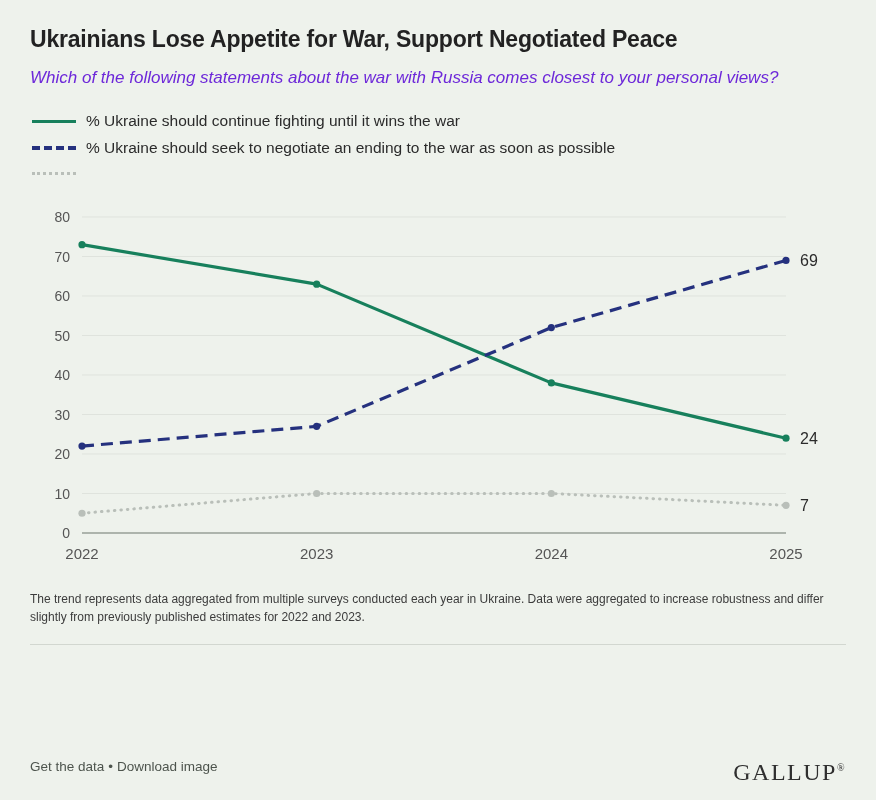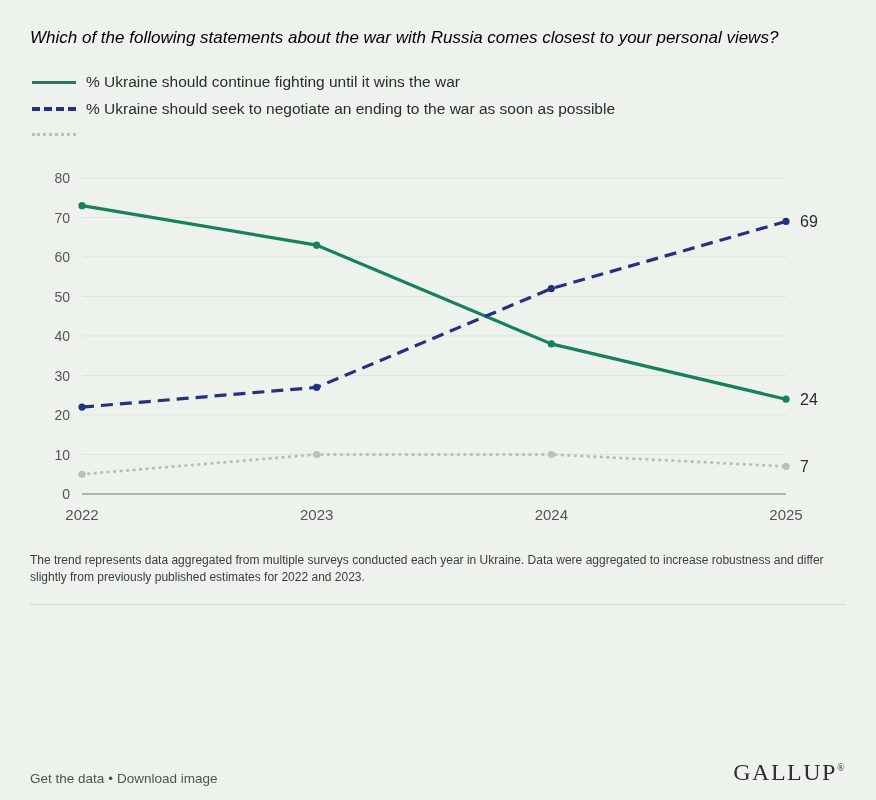--- a/index.html
+++ b/index.html
@@ -28,21 +28,21 @@
     font-size: 23px;
     font-weight: bold;
     letter-spacing: -0.2px;
     color: #222;
     margin: 0 0 12px 0;
     line-height: 1.2;
   }
   .subtitle {
     font-size: 17px;
     font-style: italic;
-    color: #000000;
+    color: #6d28d9;
     line-height: 1.45;
     max-width: 770px;
     margin: 0 0 22px 0;
   }
   .legend {
     margin: 0 0 14px 2px;
   }
   .legend-row {
     display: flex;
     align-items: center;
@@ -100,21 +100,20 @@
     max-width: 815px;
     margin-bottom: 14px;
   }
   .divider {
     height: 1px;
     background: #d2d7d0;
     margin: 4px 0 10px 0;
   }
   .bottom {
     display: flex;
-    align-items: flex-end;
     justify-content: space-between;
     margin-top: auto;
     padding-top: 6px;
   }
   .links {
     font-size: 13.5px;
     color: #4d544d;
   }
   .links a {
     color: #4d544d;
@@ -133,20 +132,21 @@
   .brand .reg {
     font-size: 10px;
     vertical-align: super;
   }
 </style>
 </head>
 <body>
 
 <div class="card">
 
+  <h1 class="title">Ukrainians Lose Appetite for War, Support Negotiated Peace</h1>
   <div class="subtitle">Which of the following statements about the war with Russia comes closest to your personal views?</div>
 
   <div class="legend">
     <div class="legend-row">
       <span class="legend-swatch sw-solid">
           <span class="bar"></span>
         </span>
       <span class="legend-label">% Ukraine should continue fighting until it wins the war</span>
     </div>
     <div class="legend-row">

